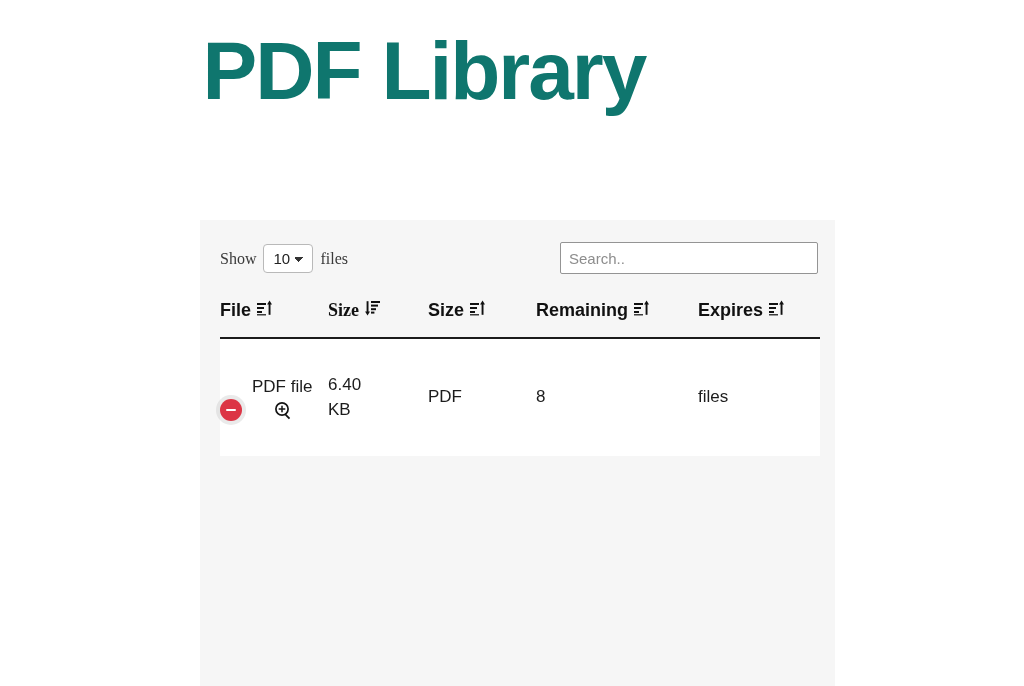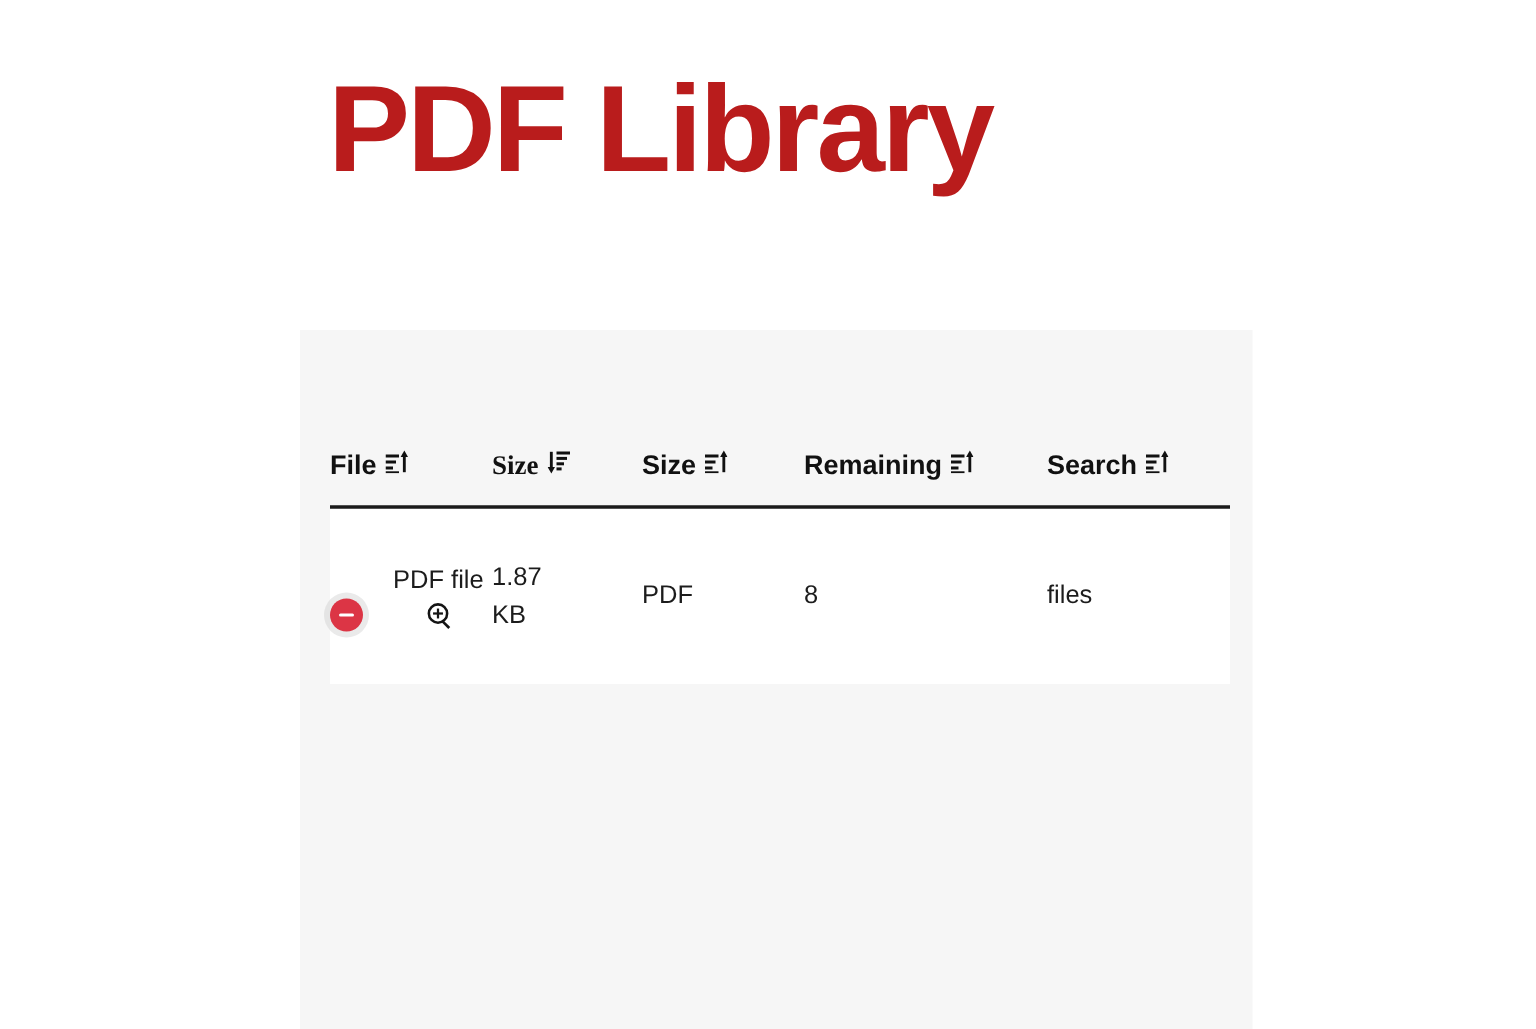--- a/index.html
+++ b/index.html
@@ -25,22 +25,22 @@
     position: absolute;
     top: 26px;
     left: 0;
     width: 848px;
     text-align: center;
     font-family: "Liberation Sans", sans-serif;
     font-weight: bold;
     font-size: 82px;
     line-height: 1.1;
     letter-spacing: -2px;
-    color: #b91c1c;
-    margin: 16px;
+    color: #0f766e;
+    margin: 0;
   }
 
   
   .card {
     position: absolute;
     left: 200px;
     top: 220px;
     width: 635px;
     height: 466px;
     background: #f6f6f6;
@@ -153,21 +153,21 @@
     color: #1c1c1c;
     padding: 18px 0;
     vertical-align: middle;
     height: 118px;
     box-sizing: border-box;
   }
 
   .file-cell {
     display: flex;
     align-items: flex-start;
-    gap: 20px;
+    gap: 10px;
     position: relative;
   }
   .delete-btn {
     flex: 0 0 auto;
     position: relative;
     top: 24px;
     width: 22px;
     height: 22px;
     border-radius: 50%;
     background: #dc3545;
@@ -213,20 +213,31 @@
 </style>
 </head>
 <body>
 
 <div class="page">
 
   <h1 class="page-title">PDF Library</h1>
 
   <div class="card">
 
+    <div class="toolbar">
+      <div class="show-group">
+        <span class="show-label">Show</span>
+        <select class="length-select">
+          <option selected="">10</option>
+        </select>
+        <span class="files-label">files</span>
+      </div>
+
+      <input class="search-input" type="text" placeholder="Search.." style="">
+    </div>
 
     <table class="file-table">
       <thead>
         <tr>
           <th class="col-file">
             <span class="th-inner">
               <span>File</span>
               <span class="sort-icon">
                 <svg width="15" height="16" viewBox="0 0 15 16" aria-hidden="true">
                   <rect x="0" y="3" width="9" height="2" fill="#111"></rect>
@@ -279,21 +290,21 @@
                   <rect x="0" y="11" width="5" height="2" fill="#111"></rect>
                   <rect x="0" y="14.2" width="9" height="1.2" fill="#111"></rect>
                   <rect x="11.6" y="3.6" width="1.9" height="11.2" fill="#111"></rect>
                   <polygon points="12.55,0.4 15,4.6 10.1,4.6" fill="#111"></polygon>
                 </svg>
               </span>
             </span>
           </th>
           <th class="col-expire">
             <span class="th-inner">
-              <span>Search</span>
+              <span>Expires</span>
               <span class="sort-icon">
                 <svg width="15" height="16" viewBox="0 0 15 16" aria-hidden="true">
                   <rect x="0" y="3" width="9" height="2" fill="#111"></rect>
                   <rect x="0" y="7" width="7" height="2" fill="#111"></rect>
                   <rect x="0" y="11" width="5" height="2" fill="#111"></rect>
                   <rect x="0" y="14.2" width="9" height="1.2" fill="#111"></rect>
                   <rect x="11.6" y="3.6" width="1.9" height="11.2" fill="#111"></rect>
                   <polygon points="12.55,0.4 15,4.6 10.1,4.6" fill="#111"></polygon>
                 </svg>
               </span>
@@ -315,21 +326,21 @@
                     <circle cx="8" cy="8" r="6.1" fill="none" stroke="#141414" stroke-width="1.7"></circle>
                     <rect x="7.25" y="4.7" width="1.5" height="6.6" fill="#141414"></rect>
                     <rect x="4.7" y="7.25" width="6.6" height="1.5" fill="#141414"></rect>
                     <rect x="11.7" y="12.6" width="6.3" height="1.8" fill="#141414" transform="rotate(45 11.7 12.6)"></rect>
                   </svg>
                 </button>
               </span>
             </div>
           </td>
           <td>
-            <div class="size-cell">1.87 KB</div>
+            <div class="size-cell">6.40 KB</div>
           </td>
           <td>
             <div class="type-cell">PDF</div>
           </td>
           <td>
             <div class="remain-cell">8</div>
           </td>
           <td>
             <div class="expire-cell">files</div>
           </td>

